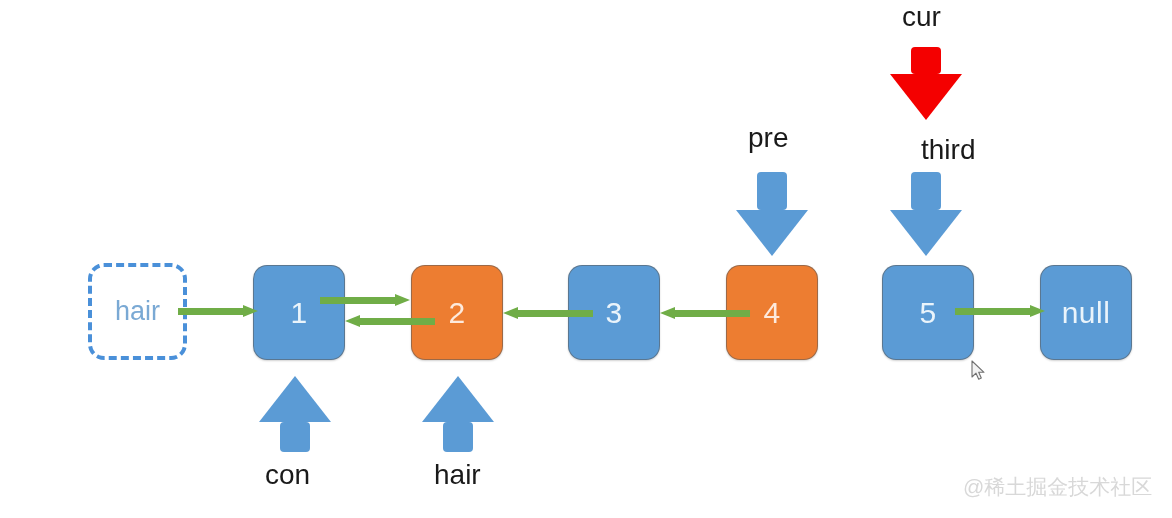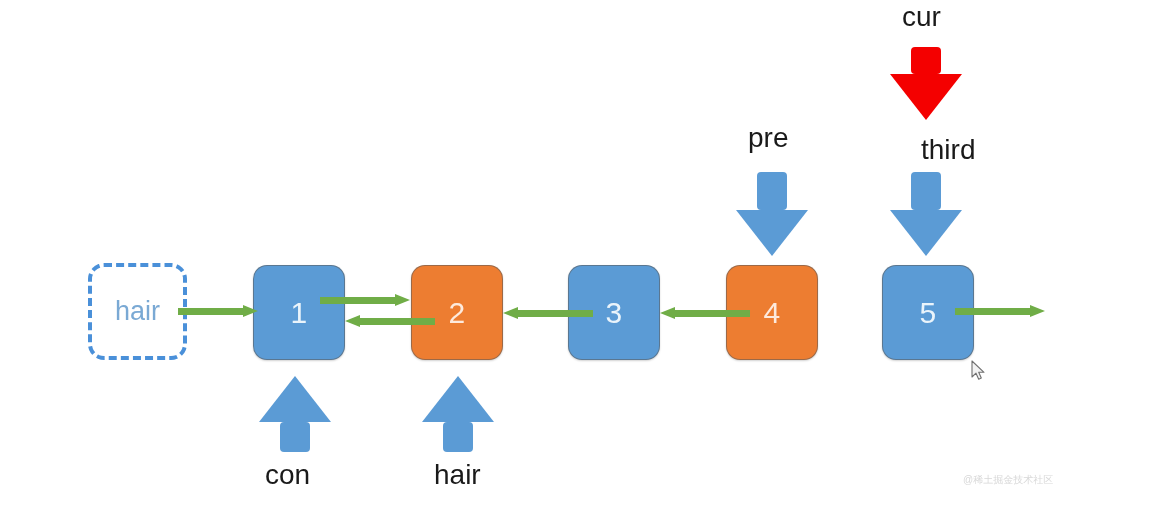--- a/index.html
+++ b/index.html
@@ -121,21 +121,21 @@
     font-size: 28px;
     color: #1a1a1a;
     white-space: nowrap;
     line-height: 1;
     user-select: none;
   }
 
   
   .watermark {
     position: absolute;
-    font-size: 10px;
+    font-size: 21px;
     color: #d8d8d8;
     white-space: nowrap;
     user-select: none;
   }
 
   
   .cursor { position: absolute; }
 </style>
 </head>
 <body>
@@ -154,20 +154,23 @@
   </div>
   <div class="node blue" id="node-n3" style="left: 568px; top: 265px; width: 92px; height: 95px;">
     <span class="node-label">3</span>
   </div>
   <div class="node orange" id="node-n4" style="left: 726px; top: 265px; width: 92px; height: 95px;">
     <span class="node-label">4</span>
   </div>
   <div class="node blue" id="node-n5" style="left: 882px; top: 265px; width: 92px; height: 95px;">
     <span class="node-label">5</span>
   </div>
+  <div class="node blue" id="node-nnull" style="left: 1040px; top: 265px; width: 92px; height: 95px;">
+    <span class="node-label">null</span>
+  </div>
 
   <div class="garrow" id="link-head-to-1" style="left: 178px; top: 305px; width: 80px;">
     <div class="shaft" style="left: 0px; width: 68px;"></div>
     <div class="headR"></div>
   </div>
   <div class="garrow" id="link-1-to-2" style="left: 320px; top: 294px; width: 90px;">
     <div class="shaft" style="left: 0px; width: 78px;"></div>
     <div class="headR"></div>
   </div>
   <div class="garrow" id="link-2-to-1" style="left: 345px; top: 315px; width: 90px;">

